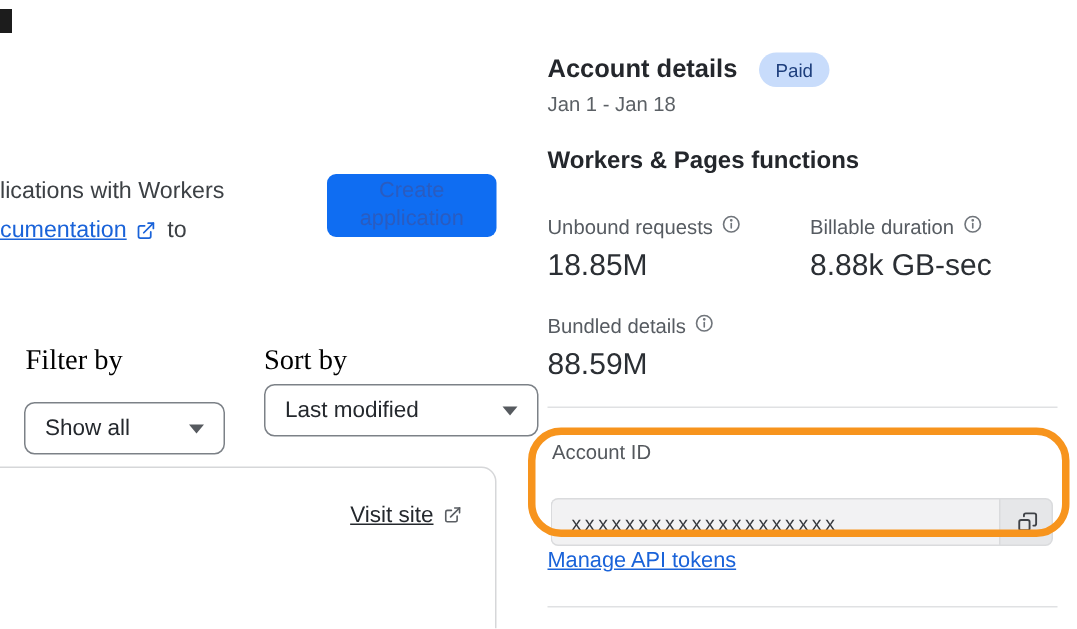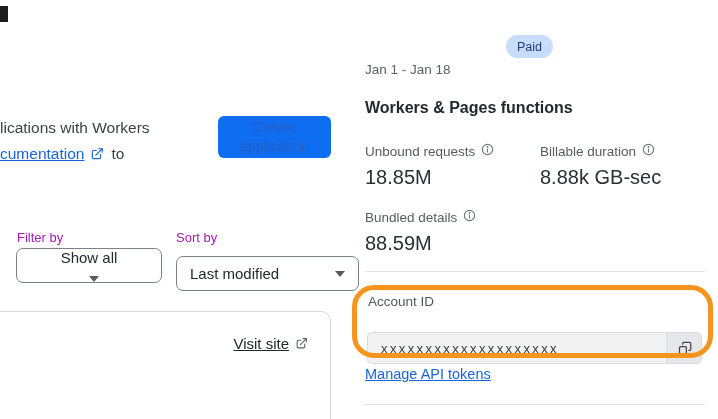--- a/index.html
+++ b/index.html
@@ -24,21 +24,21 @@
 
   .create-btn {
     left:218px; top:116px; width:113px; height:42px;
     background:#0f6df2; border:none; border-radius:6px;
     color:#2a5cc0; font-size:14.5px; line-height:19px;
     font-family:"Liberation Sans", sans-serif;
     display:flex; flex-direction:column; align-items:center; justify-content:center;
     cursor:pointer;
   }
 
-  .field-label { font-size:13px; color:#a21caf; }
+  .field-label { font-size:19px; color:#000000;font-family:Liberation Serif, serif; }
   .select {
     height:35px; background:#fff; border:1px solid #7c8187; border-radius:7px;
     display:flex; align-items:center; padding:0 13px; font-size:15px; color:#24282d;
     cursor:pointer;
   }
   .select .sel-text { flex:1; }
   .caret-down {
     width:0; height:0; border-left:5px solid transparent; border-right:5px solid transparent;
     border-top:6px solid #565a5f; margin-left:10px;
   }
@@ -118,21 +118,21 @@
       <span class="after">to</span>
     </div>
   </div>
 
   <button class="abs create-btn">
     <span>Create</span>
     <span>application</span>
   </button>
 
   <div class="abs field-label" style="left:17px; top:230px;">Filter by</div>
-  <div class="abs select" style="left:16px; top:248px; width:146px;flex-direction:column;">
+  <div class="abs select" style="left:16px; top:268px; width:134px;">
     <span class="sel-text">Show all</span>
     <span class="caret-down"></span>
   </div>
 
   <div class="abs field-label" style="left:176px; top:230px;">Sort by</div>
   <div class="abs select" style="left:176px; top:256px; width:183px;">
     <span class="sel-text">Last modified</span>
     <span class="caret-down"></span>
   </div>
 
@@ -142,20 +142,21 @@
       <span class="ext-icon">
         <svg width="13" height="13" viewBox="0 0 24 24" fill="none" stroke="currentColor" stroke-width="2" stroke-linecap="round" stroke-linejoin="round">
           <path d="M18 13v5a2 2 0 0 1-2 2H6a2 2 0 0 1-2-2V8a2 2 0 0 1 2-2h5"></path>
           <polyline points="15 3 21 3 21 9"></polyline>
           <line x1="10" y1="14" x2="21" y2="3"></line>
         </svg>
       </span>
     </div>
   </div>
 
+  <div class="abs acct-title">Account details</div>
   <span class="abs paid-badge">Paid</span>
   <div class="abs date-range">Jan 1 - Jan 18</div>
 
   <div class="abs functions-title">Workers &amp; Pages functions</div>
 
   <div class="stat stat1">
     <div class="s-label">
       <span>Unbound requests</span>
       <span>
         <svg width="13" height="13" viewBox="0 0 24 24" fill="none" stroke="#70757b" stroke-width="2" stroke-linecap="round">

